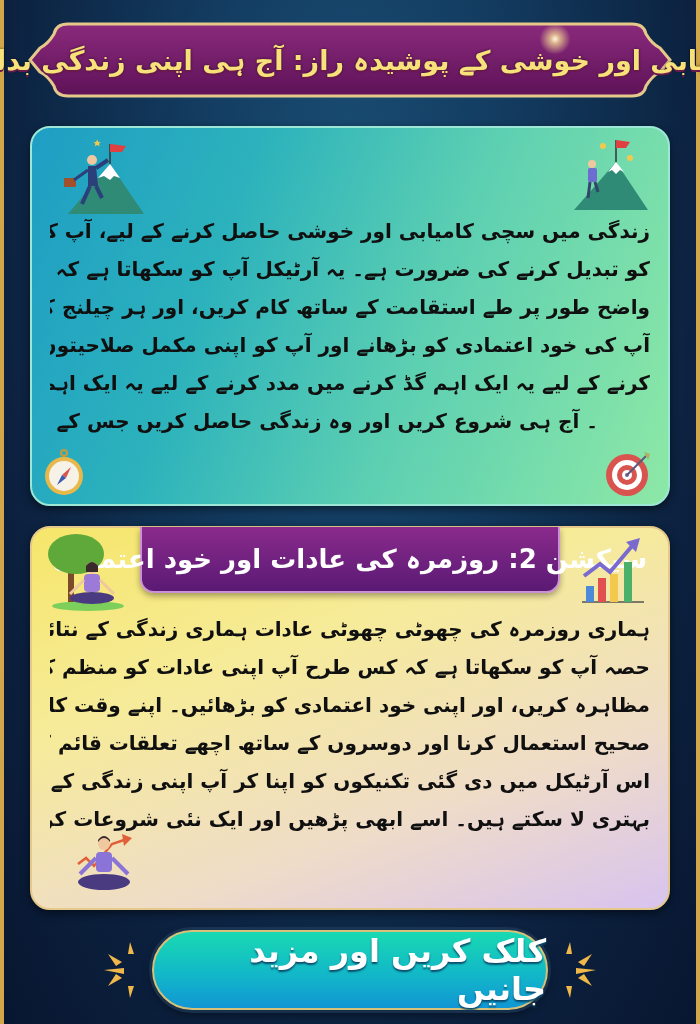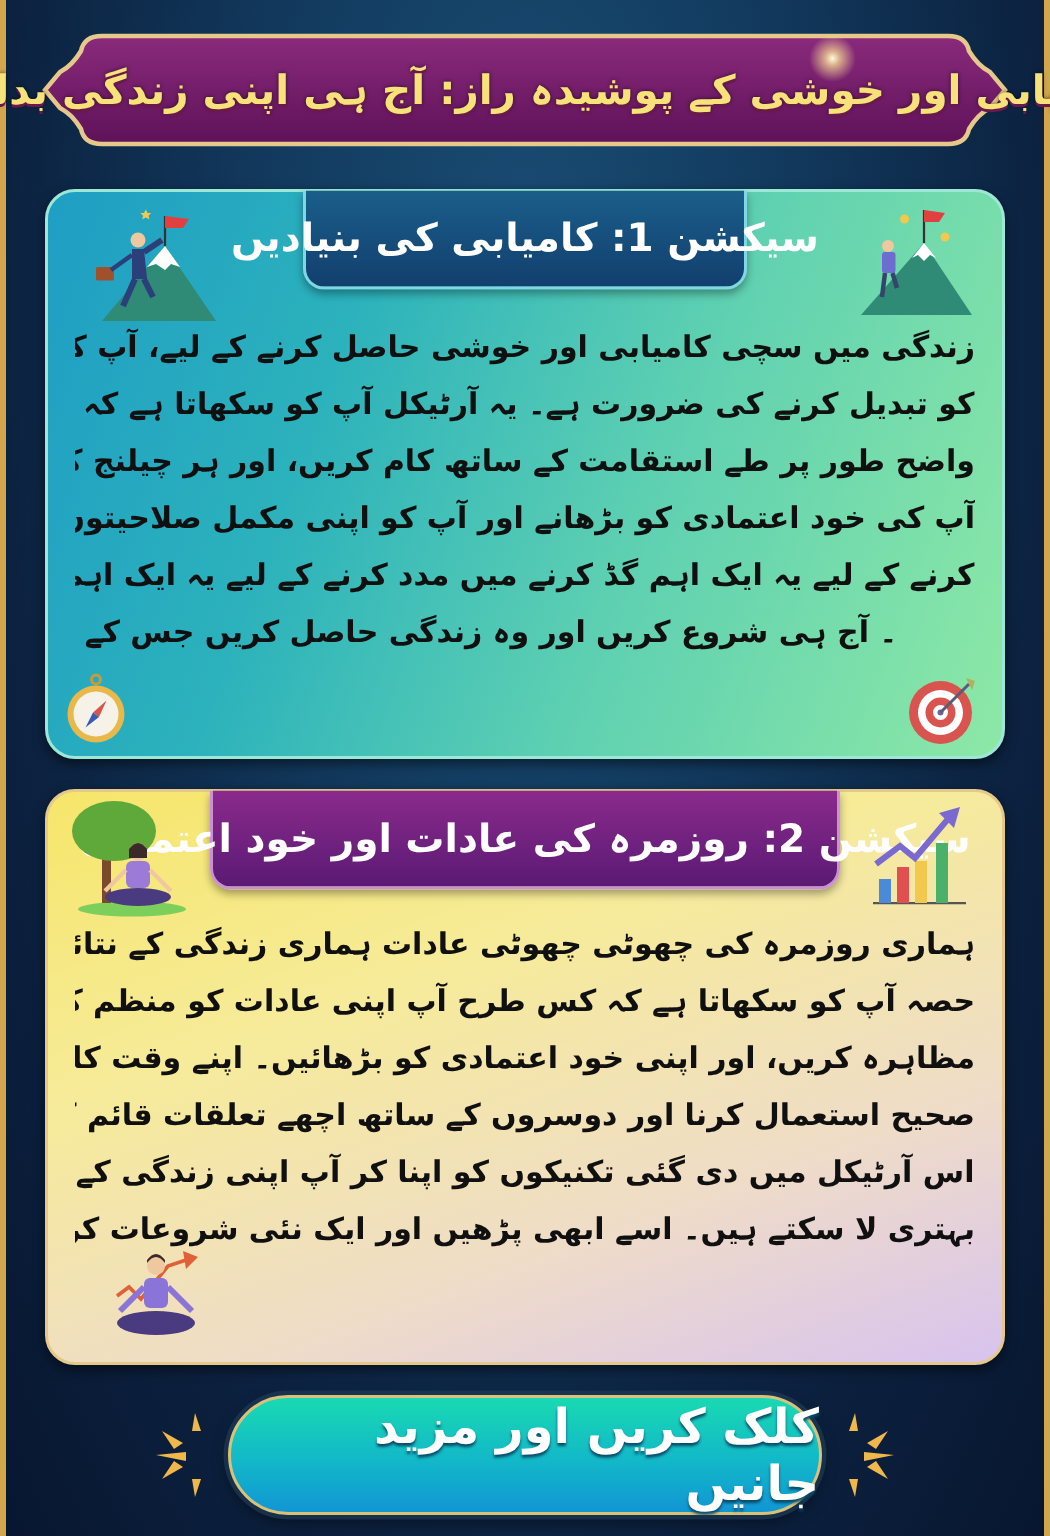--- a/index.html
+++ b/index.html
@@ -116,21 +116,20 @@
         <stop offset="1" stop-color="#5e1258"></stop>
       </linearGradient>
     </defs>
     <path d="M40,6 L604,6 Q616,6 618,16 Q624,26 632,30 L642,42 L632,54 Q624,58 618,68 Q616,78 604,78 L40,78 Q28,78 26,68 Q20,58 12,54 L2,42 L12,30 Q20,26 26,16 Q28,6 40,6 Z" fill="url(#bannerG)" stroke="#e6c98a" stroke-width="3"></path>
   </svg>
   <div class="sparkle"></div>
   <div class="title-text">کامیابی اور خوشی کے پوشیدہ راز: آج ہی اپنی زندگی بدلیں!</div>
 </div>
 
 <div class="card card1">
-  <div class="card-header">سیکشن 1: کامیابی کی بنیادیں</div>
 
   <svg class="illus" style="left:16px;top:8px" width="100" height="80" viewBox="0 0 100 80">
     <polygon points="20,78 62,28 96,78" fill="#2f8a76"></polygon>
     <polygon points="50,42 62,28 72,42 66,40 62,44 56,40" fill="#ffffff"></polygon>
     <line x1="62" y1="28" x2="62" y2="8" stroke="#333" stroke-width="1.5"></line>
     <polygon points="62,8 78,10 74,16 62,16" fill="#e04040"></polygon>
     <polygon points="52,8 54,12 58,12 55,15 56,19 52,17 48,19 49,15 46,12 50,12" fill="#f2c94c" transform="scale(0.6) translate(30,-2)"></polygon>
     <circle cx="44" cy="24" r="5" fill="#f0c8a0"></circle>
     <path d="M40,30 L48,30 L50,50 L40,50 Z" fill="#2b3f7a"></path>
     <line x1="48" y1="32" x2="60" y2="24" stroke="#2b3f7a" stroke-width="4"></line>

